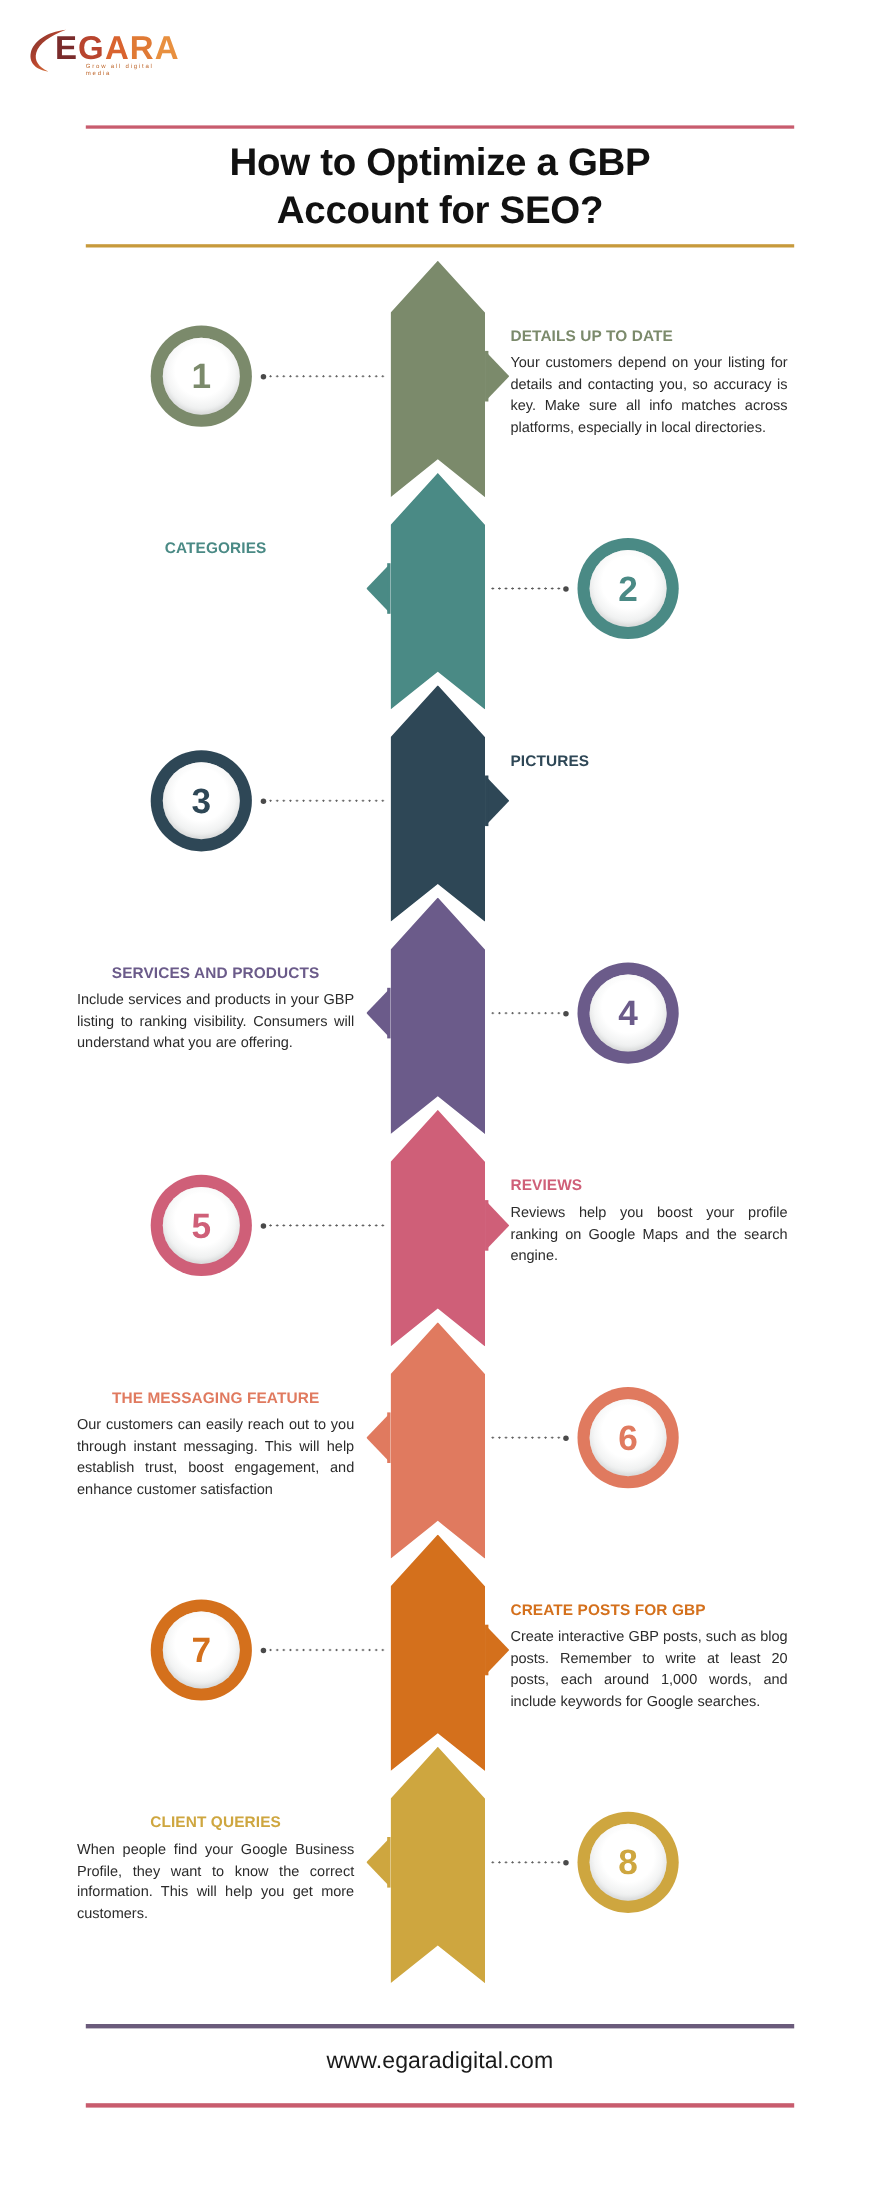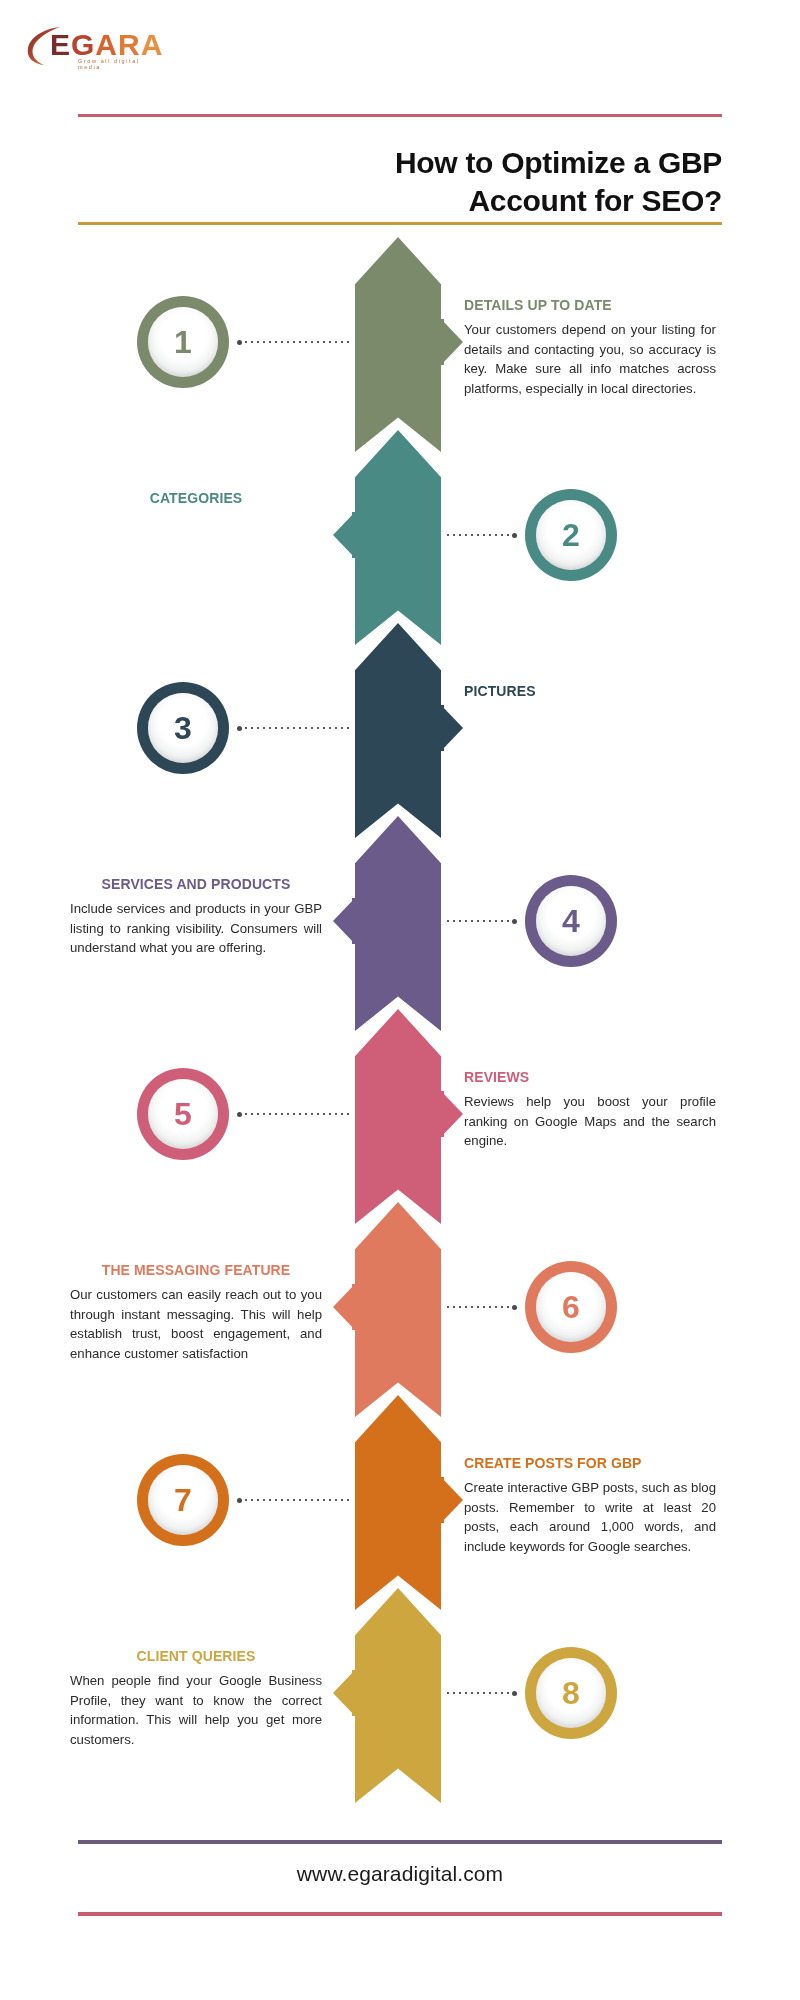--- a/index.html
+++ b/index.html
@@ -35,23 +35,23 @@
   
   #title-rule-top {
     position:absolute; left:78px; top:114px; width:644px; height:3px;
     background:#c85c6e;
   }
   #title-rule-bottom {
     position:absolute; left:78px; top:222px; width:644px; height:3px;
     background:#c79a3c;
   }
   #title {
-    position:absolute; left:78px; top:144px; width:644px;
-    text-align:right;
-    font-size:30px; font-weight:bold; color:#111111;
+    position:absolute; left:78px; top:126px; width:644px;
+    text-align:center;
+    font-size:35px; font-weight:bold; color:#111111;
     line-height:1.26; letter-spacing:-0.3px;
   }
 
   
   #banner-col {
     position:absolute; left:355px; top:237px;
     width:86px; height:1560px;
   }
   .banner {
     position:absolute; left:0; width:86px;

